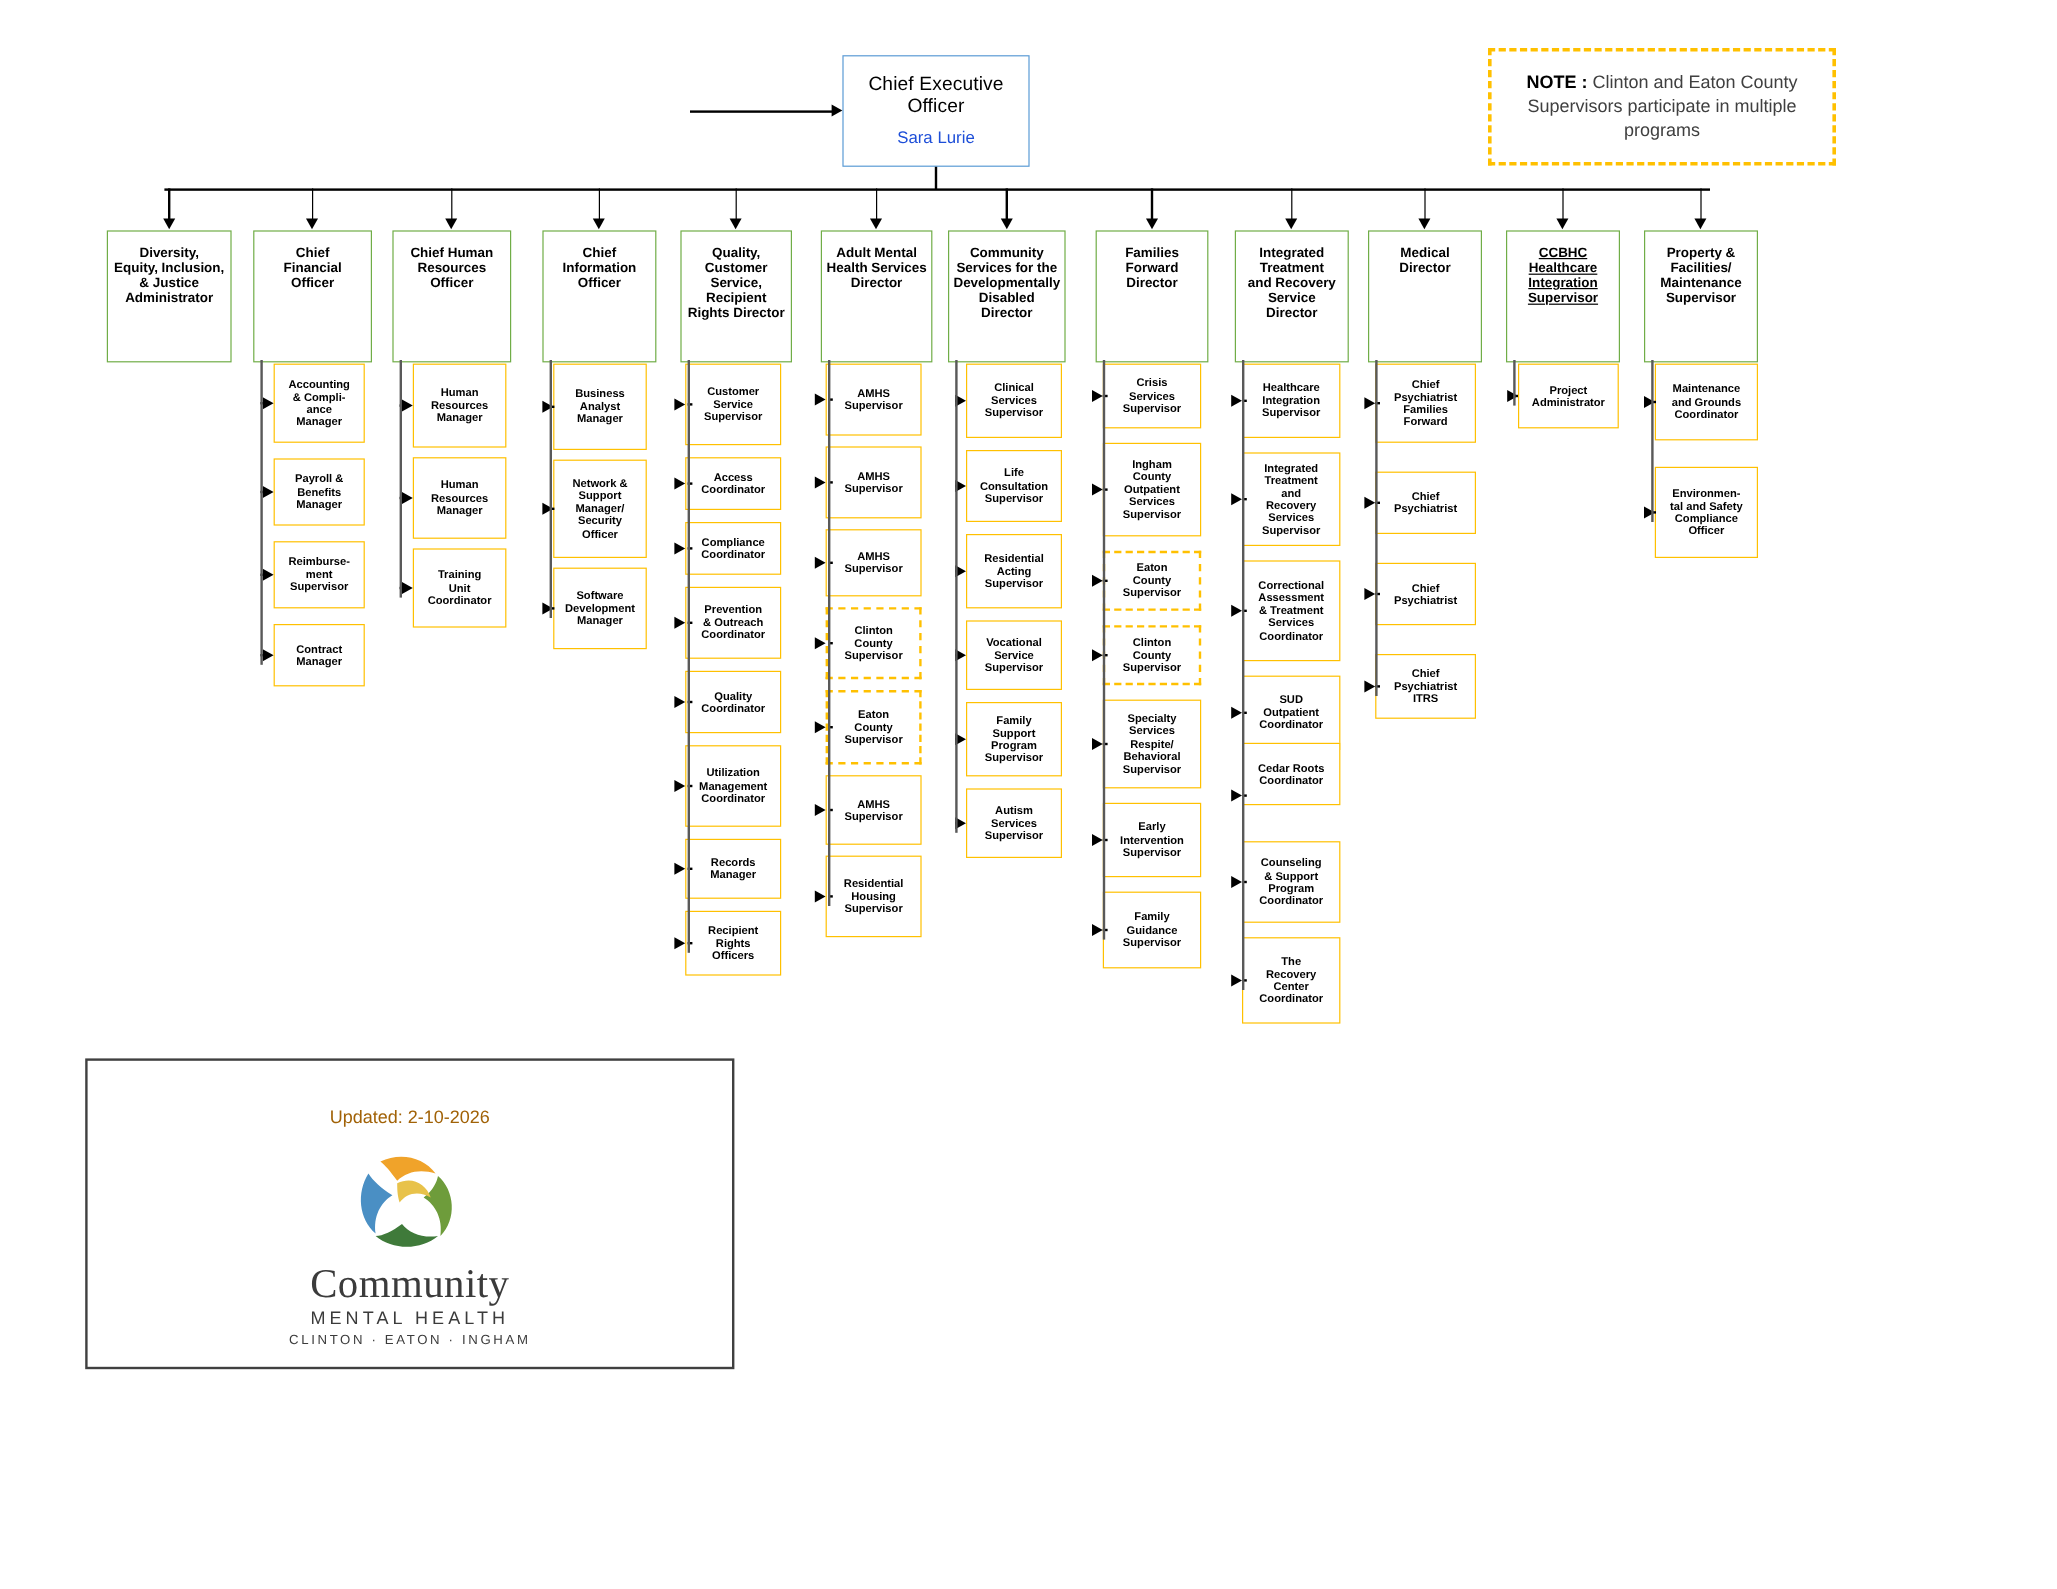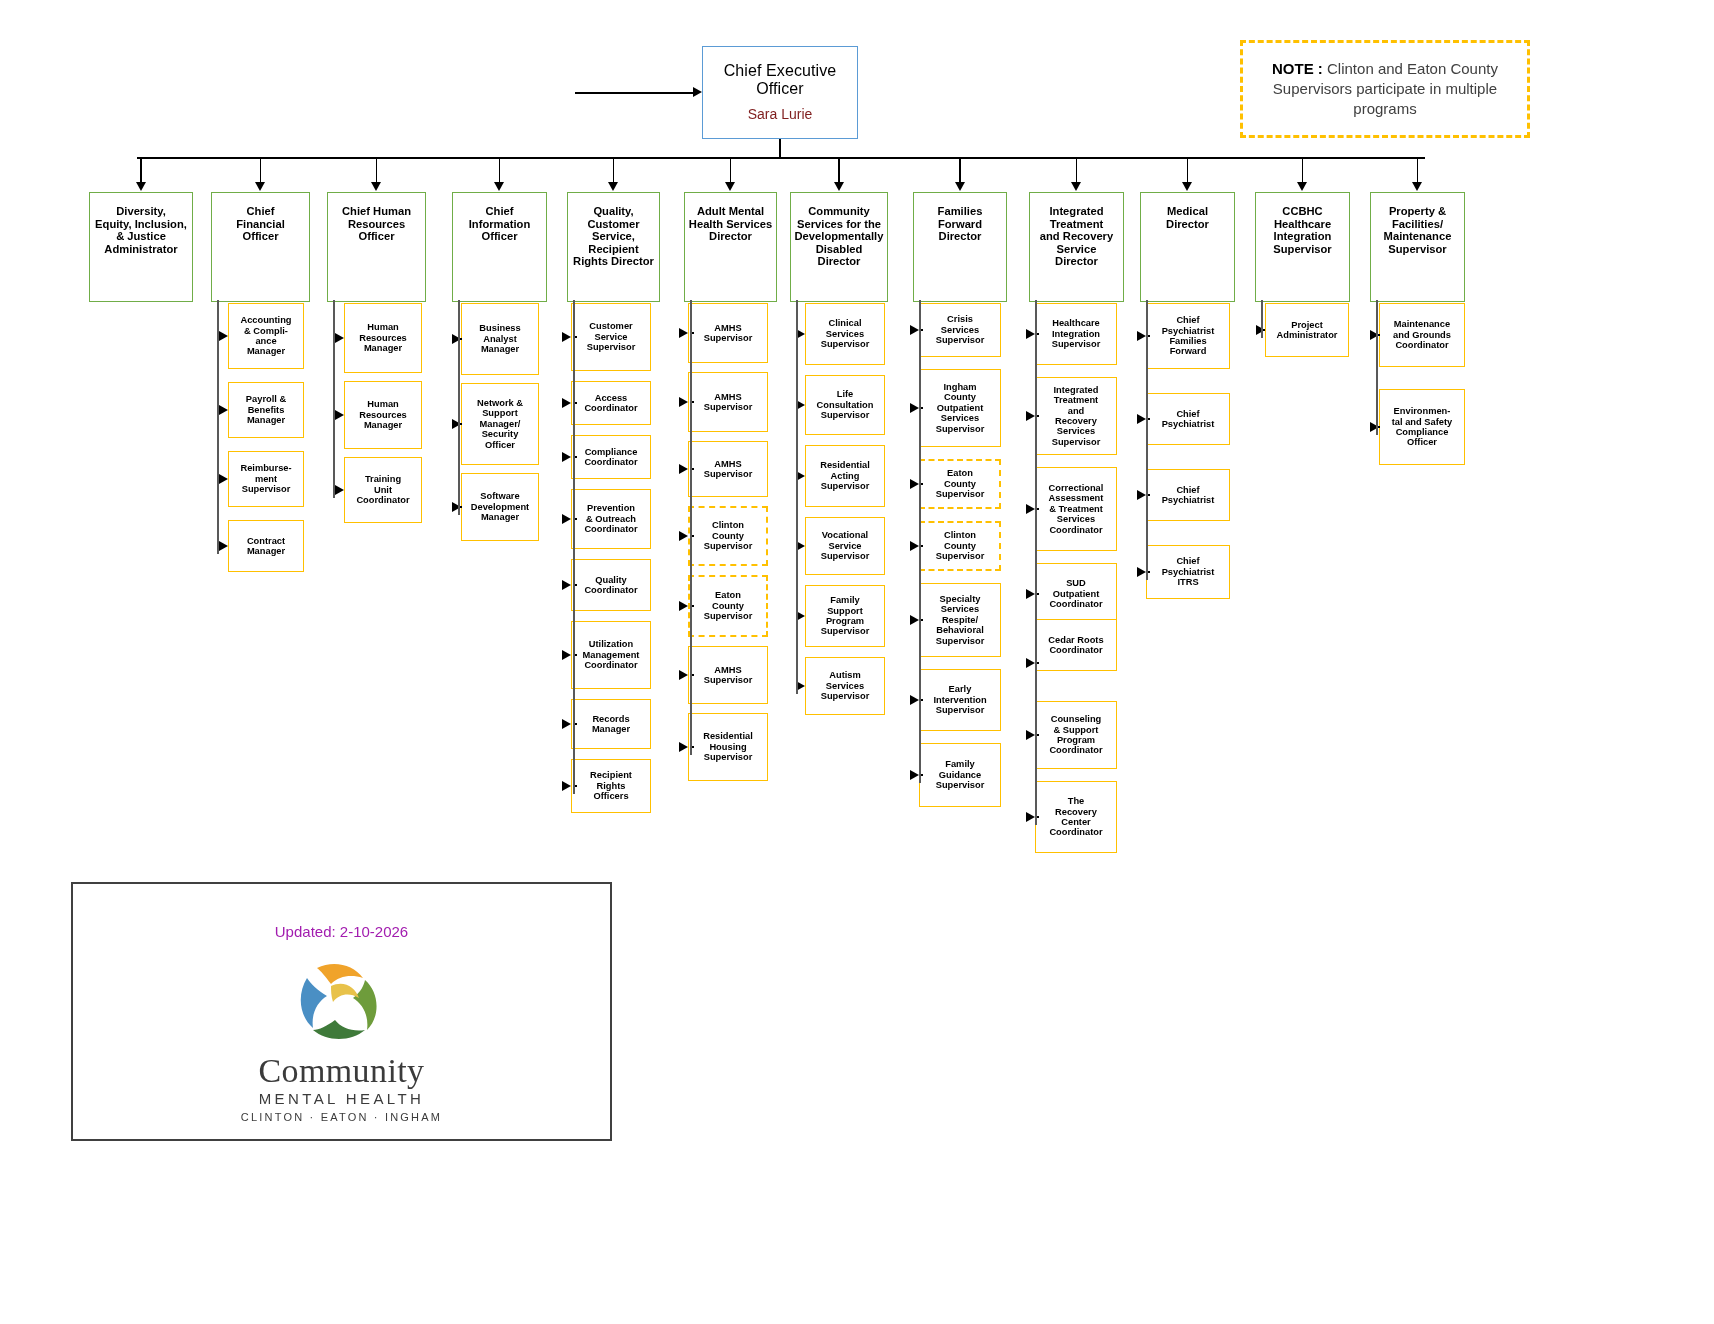--- a/index.html
+++ b/index.html
@@ -30,21 +30,21 @@
   .box-gold-dash{border:2px dashed #ffc000;}
   .box-note{border:3px dashed #ffc000;}
   .box-plain{border:2px solid #404040;}
 
   .title-top{
     font-size:16px;
     letter-spacing:.1px;
   }
   .subname{
     font-size:14px;
-    color:#7f1d1d;
+    color:#1d4ed8;
   }
   .exec-inner{display:flex;flex-direction:column;align-items:center;justify-content:center;gap:9px;}
 
   .dir-label{
     font-size:11.2px;
     font-weight:bold;
     padding:0 3px;
     align-self:flex-start;
     margin-top:12px;
   }
@@ -85,21 +85,21 @@
   .note-box b{color:#000;font-weight:bold;}
 
   
   .legend{
     position:absolute;left:71px;top:882px;width:541px;height:259px;
     box-sizing:border-box;background:#fff;
     display:flex;flex-direction:column;align-items:center;
     padding-top:14px;
   }
   .legend-title{font-size:22.5px;color:#1a1a1a;letter-spacing:.1px;}
-  .legend-sub{font-size:15px;color:#a21caf;margin-top:10px;}
+  .legend-sub{font-size:15px;color:#a16207;margin-top:10px;}
   .logo-wrap{margin-top:18px;display:flex;flex-direction:column;align-items:center;}
   .logo-word{
     font-size:34px;color:#3b3b3b;letter-spacing:.4px;margin-top:2px;
     font-family:"Liberation Serif", serif;
   }
   .logo-sub1{font-size:15px;color:#3b3b3b;letter-spacing:3.4px;margin-top:1px;}
   .logo-sub2{font-size:11px;color:#3b3b3b;letter-spacing:2.2px;margin-top:3px;}
 </style>
 </head>
 <body>
@@ -674,21 +674,21 @@
           <div>Psychiatrist</div>
           <div>ITRS</div>
         </div>
       </div>
       <div class="ln ln-h" style="left: 1146px; top: 571.2px; width: 4px;"></div>
       <div class="arrow-r" style="left: 1137px; top: 567px;"></div>
       <div class="ln ln-v ln-gray" style="left: 1146px; top: 300px; height: 280px;"></div>
       <div class="ln ln-v" style="left: 1301.7px; top: 157px; height: 26px;"></div>
       <div class="arrow-d" style="left: 1297px; top: 182px;"></div>
       <div class="box box-green dir-box" style="left: 1255px; top: 192px; width: 95px; height: 110px;">
-        <div class="dir-label" style="width: 100%; text-align: center; align-self: flex-start;">
+        <div class="dir-label" style="width: 100%; text-align: center; align-self: flex-start; text-decoration: underline;">
           <div>CCBHC</div>
           <div>Healthcare</div>
           <div>Integration</div>
           <div>Supervisor</div>
         </div>
       </div>
       <div class="box box-gold" style="left: 1265px; top: 303px; width: 84px; height: 54px;">
         <div class="sub-label">
           <div>Project</div>
           <div>Administrator</div>

